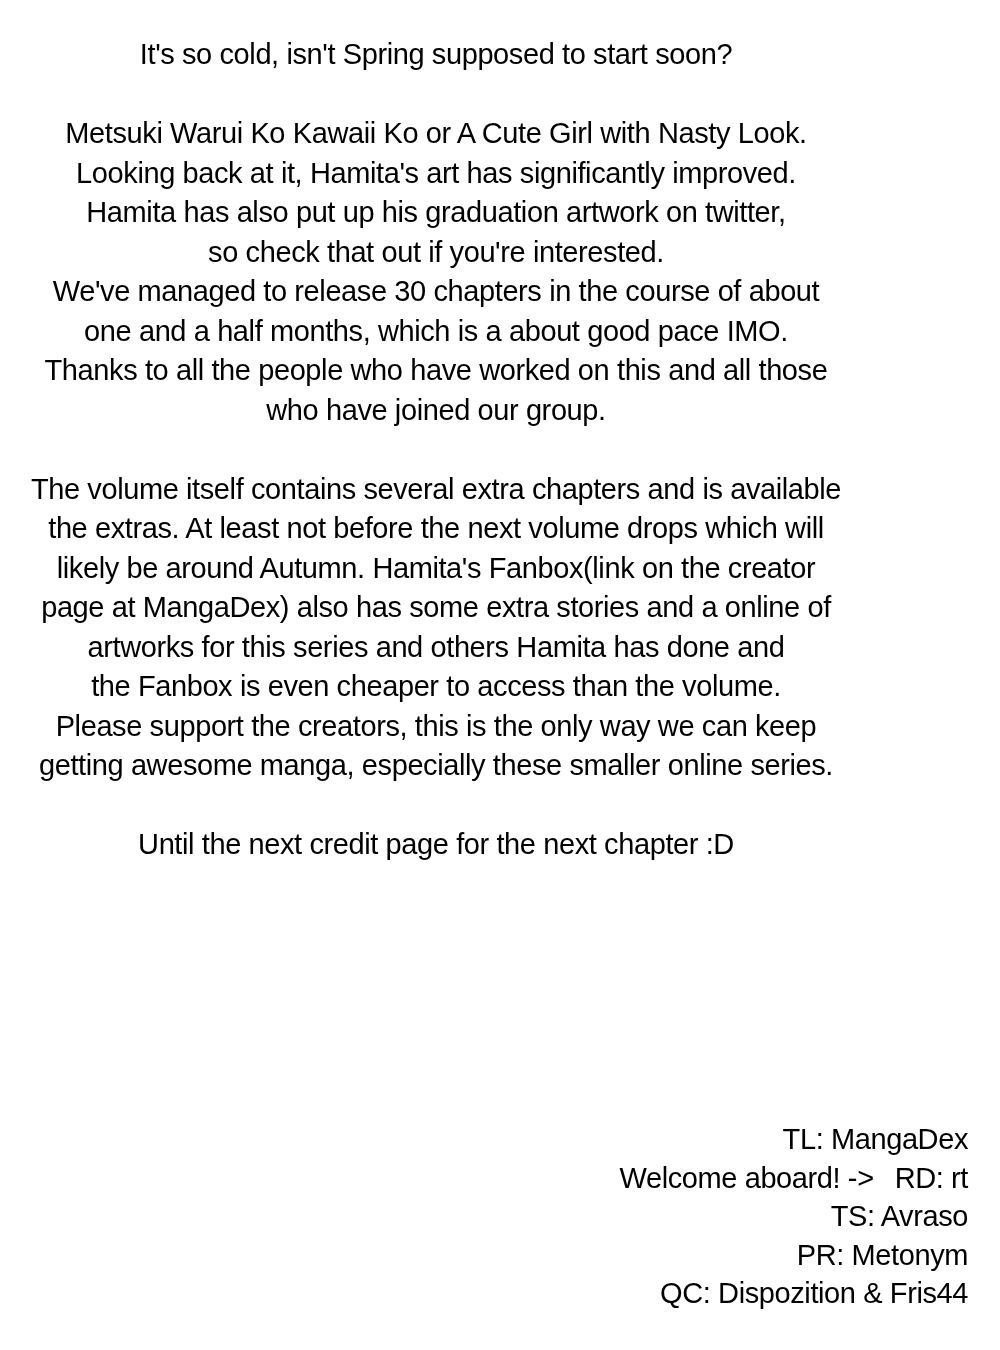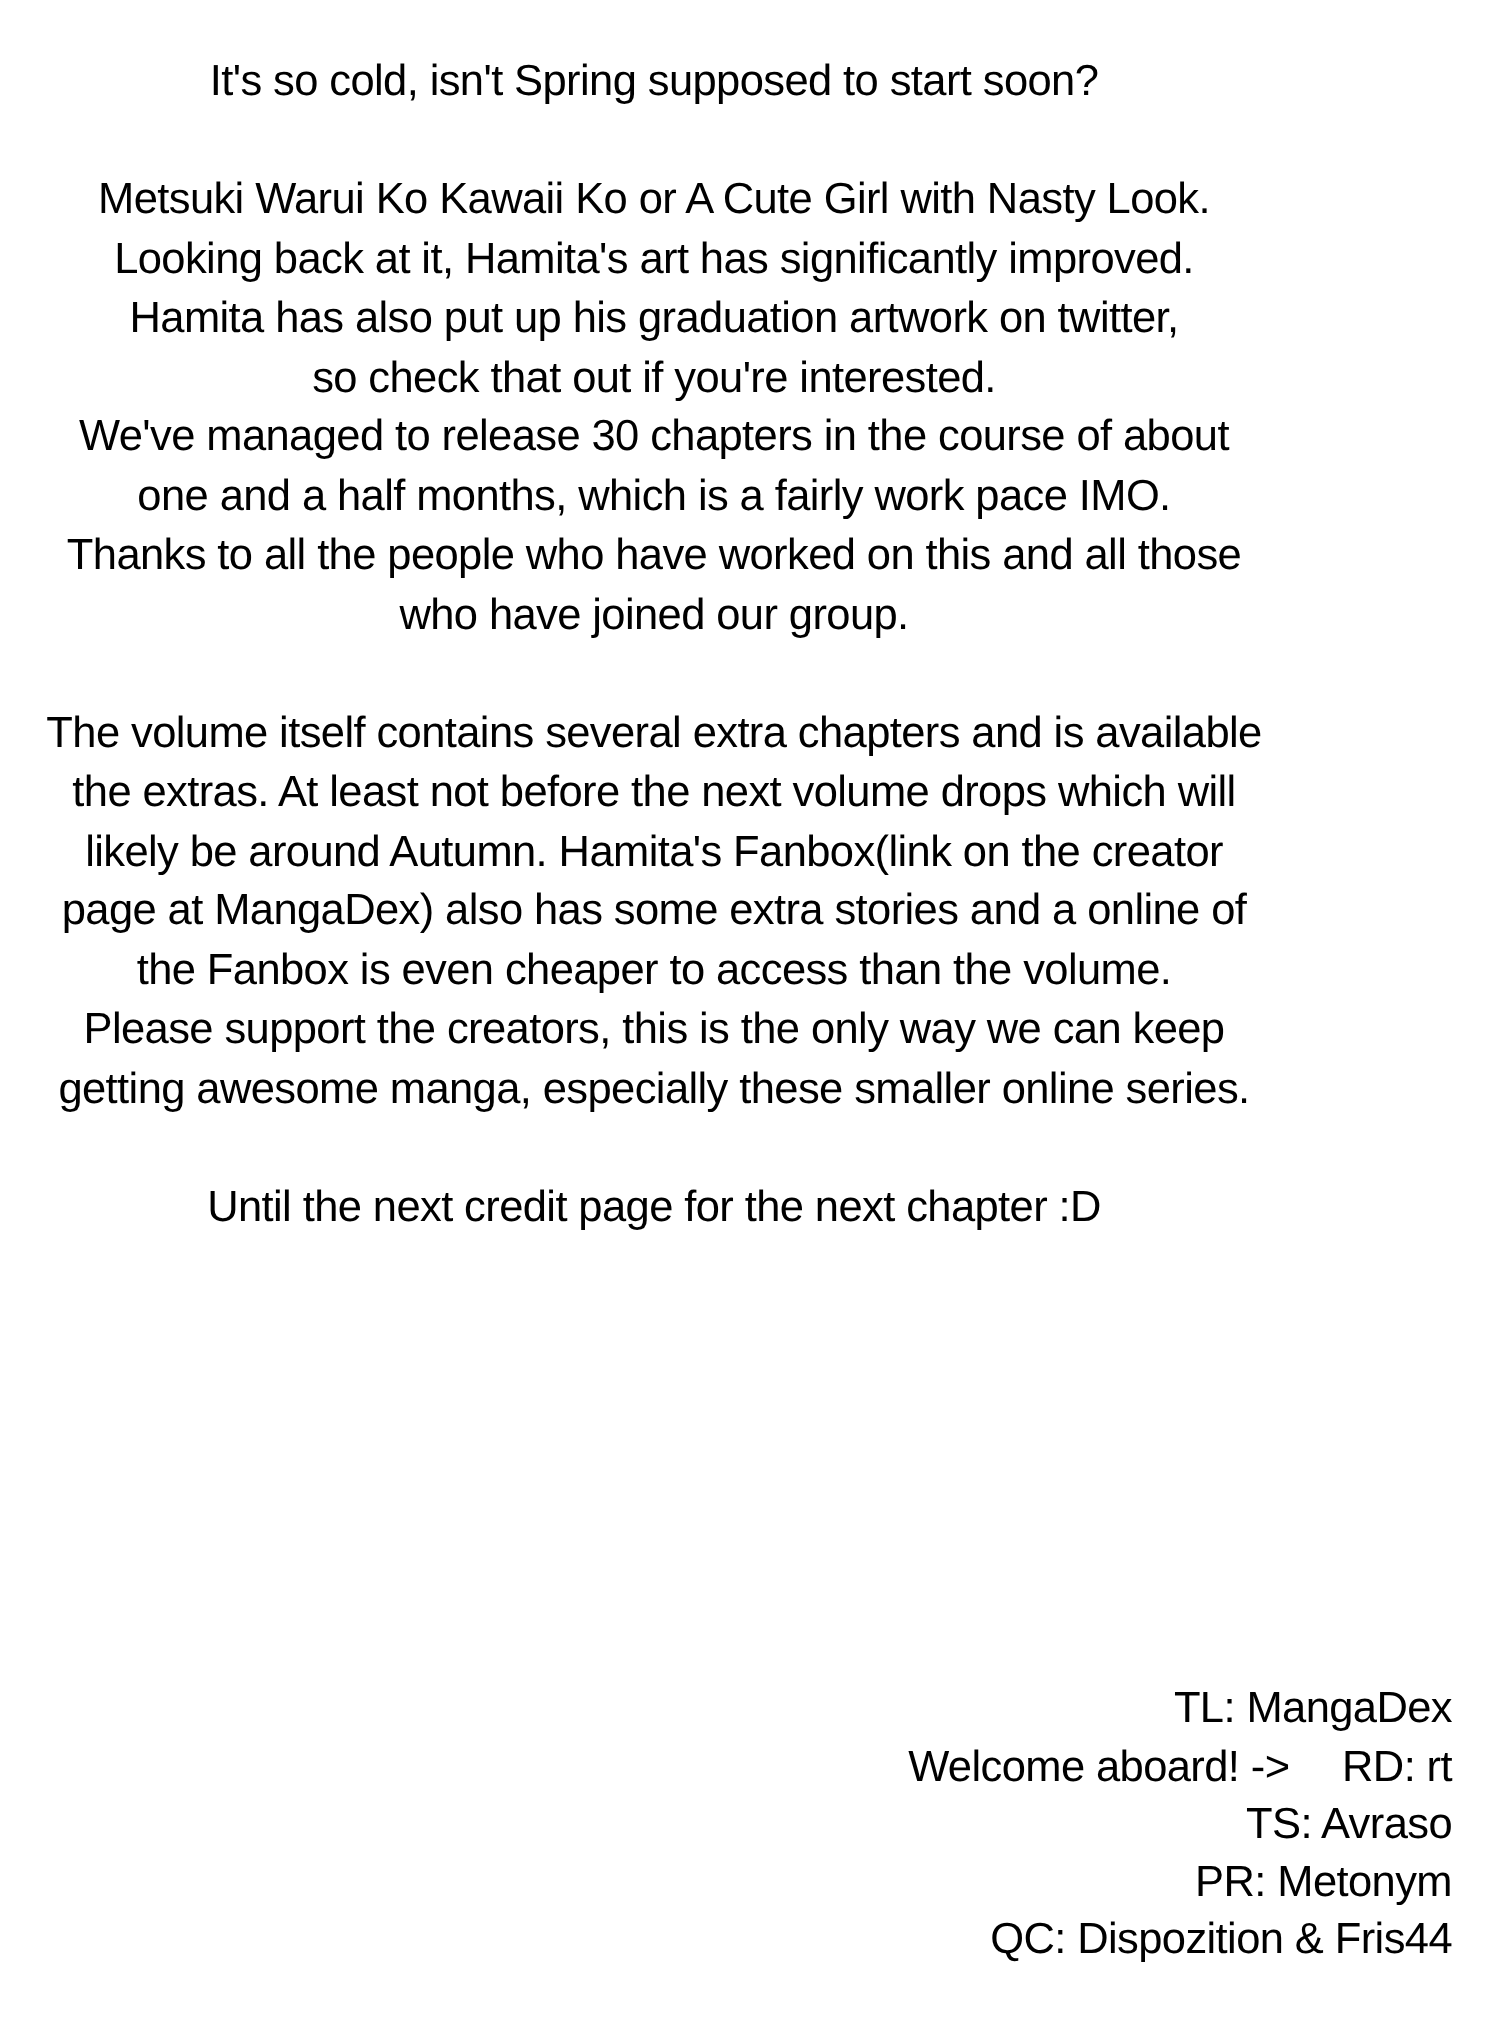--- a/index.html
+++ b/index.html
@@ -31,50 +31,51 @@
     position: absolute;
     top: 1120px;
     right: 32px;
     text-align: right;
     font-size: 29px;
     line-height: 38.5px;
     letter-spacing: -0.4px;
     white-space: nowrap;
   }
   .credit-note {
-    margin-right: 35px;
+    margin-right: 21px;
   }
 </style>
 </head>
 <body>
 
 <div class="page-text">
 
   <div>It's so cold, isn't Spring supposed to start soon?</div>
 
   <div class="spacer"></div>
 
   <div>
     <div>Metsuki Warui Ko Kawaii Ko or A Cute Girl with Nasty Look.</div>
     <div>Looking back at it, Hamita's art has significantly improved.</div>
     <div>Hamita has also put up his graduation artwork on twitter,</div>
     <div>so check that out if you're interested.</div>
     <div>We've managed to release 30 chapters in the course of about</div>
-    <div>one and a half months, which is a fairly work pace IMO.</div>
+    <div>one and a half months, which is a about good pace IMO.</div>
     <div>Thanks to all the people who have worked on this and all those</div>
     <div>who have joined our group.</div>
   </div>
 
   <div class="spacer"></div>
 
   <div>
     <div>The volume itself contains several extra chapters and is available</div>
     <div>the extras. At least not before the next volume drops which will</div>
     <div>likely be around Autumn. Hamita's Fanbox(link on the creator</div>
     <div>page at MangaDex) also has some extra stories and a online of</div>
+    <div>artworks for this series and others Hamita has done and</div>
     <div>the Fanbox is even cheaper to access than the volume.</div>
     <div>Please support the creators, this is the only way we can keep</div>
     <div>getting awesome manga, especially these smaller online series.</div>
   </div>
 
   <div class="spacer"></div>
 
   <div>
     <div>Until the next credit page for the next chapter :D</div>
   </div>

